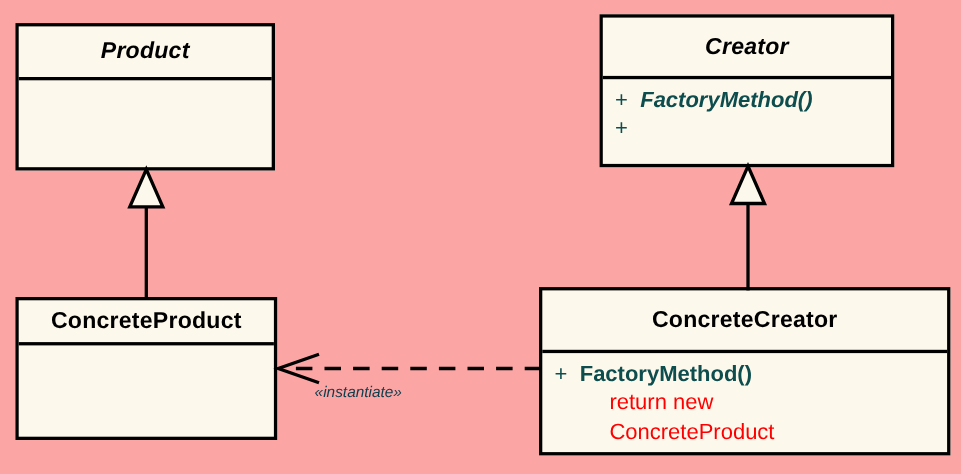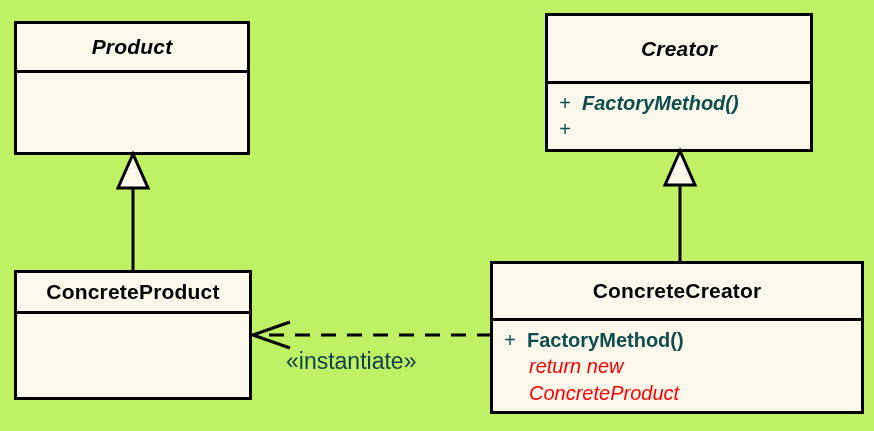--- a/index.html
+++ b/index.html
@@ -5,21 +5,21 @@
 <style>
   html, body {
     margin: 0;
     padding: 0;
     background: #ffffff;
   }
   #canvas {
     position: relative;
     width: 874px;
     height: 431px;
-    background: #bef264;
+    background: #fca5a5;
     overflow: hidden;
     font-family: "Liberation Sans", sans-serif;
   }
   
   .uml-class {
     position: absolute;
     background: #fdf8ec;
     border: 3px solid #000000;
     box-sizing: border-box;
     display: flex;
@@ -77,40 +77,41 @@
     font-size: 20px;
     line-height: 1.32;
     white-space: nowrap;
   }
 
   
   #box-product        { left: 14px;  top: 21px;  width: 236px; height: 134px; }
   #box-product .uml-title { height: 49px; }
 
   #box-creator        { left: 545px; top: 13px;  width: 268px; height: 139px; }
-  #box-creator .uml-title { height: 68px; }
+  #box-creator .uml-title { height: 56px; }
 
   #box-concreteproduct{ left: 14px;  top: 270px; width: 238px; height: 130px; }
   #box-concreteproduct .uml-title { height: 41px; }
 
   #box-concretecreator{ left: 490px; top: 261px; width: 374px; height: 153px; }
   #box-concretecreator .uml-title { height: 57px; }
 
   
   .conn { position: absolute; }
   .conn svg { display: block; overflow: visible; }
 
   #conn-product-inherit   { left: 100px; top: 150px; }
   #conn-creator-inherit   { left: 647px; top: 147px; }
   #conn-instantiate       { left: 248px; top: 322px; }
 
   .stereo-label {
     position: absolute;
     font-family: "Liberation Sans", sans-serif;
-    font-size: 23px;
+    font-size: 14px;
+    font-style: italic;
     color: #0d3d4d;
     white-space: nowrap;
   }
   #label-instantiate { left: 286px; top: 348px; }
 </style>
 </head>
 <body>
 
 <div id="canvas">
 
@@ -137,21 +138,21 @@
     <div class="uml-body"></div>
   </div>
 
   <div class="uml-class" id="box-concretecreator">
     <div class="uml-title">ConcreteCreator</div>
     <div class="uml-body">
       <div class="uml-member">
         <span class="vis">+</span>
         <span class="mname">FactoryMethod()</span>
       </div>
-      <div style="padding-left:36px;font-style:italic;">
+      <div style="padding-left:61px;">
         <span class="note-line">return new</span>
         <span class="note-line">ConcreteProduct</span>
       </div>
     </div>
   </div>
 
   <div class="conn" id="conn-product-inherit">
     <svg width="70" height="125" viewBox="0 0 70 125">
       <line x1="33" y1="38" x2="33" y2="122" stroke="#000000" stroke-width="3"></line>
       <polygon points="33,4 18,38 48,38" fill="#fdf8ec" stroke="#000000" stroke-width="3" stroke-linejoin="miter"></polygon>

